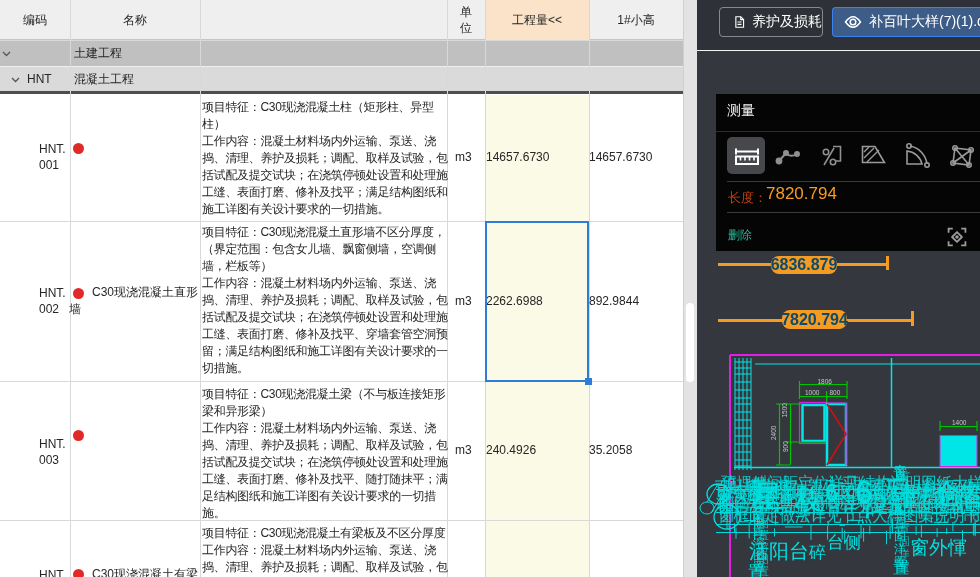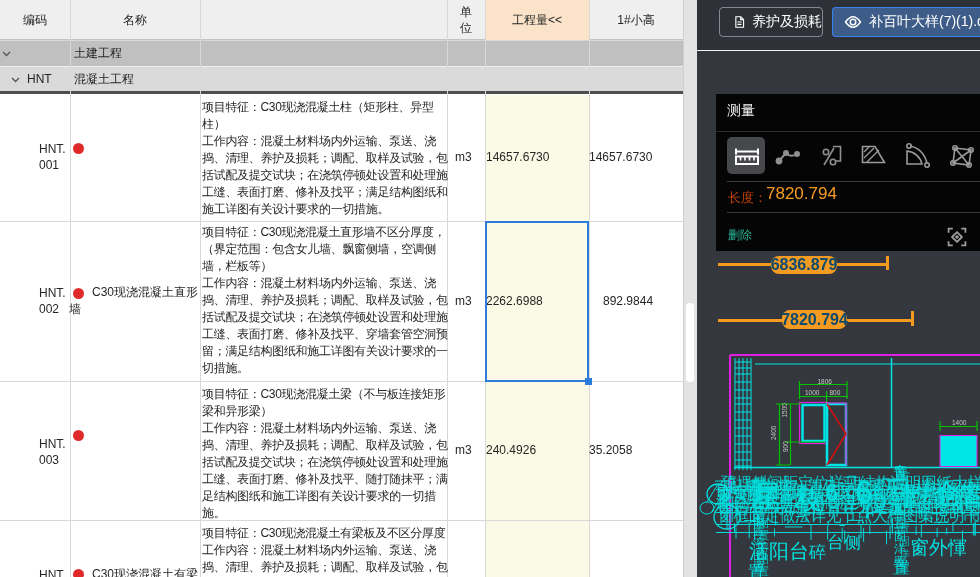--- a/index.html
+++ b/index.html
@@ -103,21 +103,21 @@
     <div class="cell" style="left:455px;top:149px;">m3</div>
     <div class="cell num" style="left:486px;top:149px;width:97px;">14657.6730</div>
     <div class="cell num" style="left:589px;top:149px;width:89px;">14657.6730</div>
 
     <div class="cell code" style="left:39px;top:285px;">HNT.<br>002</div>
     <div class="reddot" style="left:73px;top:288px;"></div>
     <div class="cell" style="left:69px;top:284px;width:131px;text-indent:23px;">C30现浇混凝土直形<br>墙</div>
     <div class="cell feat" style="left:202px;top:224px;width:252px;">项目特征：C30现浇混凝土直形墙不区分厚度，<br>（界定范围：包含女儿墙、飘窗侧墙，空调侧<br>墙，栏板等）<br>工作内容：混凝土材料场内外运输、泵送、浇<br>捣、清理、养护及损耗；调配、取样及试验，包<br>括试配及提交试块；在浇筑停顿处设置和处理施<br>工缝、表面打磨、修补及找平、穿墙套管空洞预<br>留；满足结构图纸和施工详图有关设计要求的一<br>切措施。</div>
     <div class="cell" style="left:455px;top:293px;">m3</div>
     <div class="cell num" style="left:486px;top:293px;width:97px;">2262.6988</div>
-    <div class="cell num" style="left:589px;top:293px;width:89px;padding-left:14px;">892.9844</div>
+    <div class="cell num" style="left:589px;top:293px;width:89px;">892.9844</div>
 
     <div class="abs" style="left:485px;top:221px;width:104px;height:161px;border:2px solid #2e7cd9;"></div>
     <div class="abs" style="left:585px;top:378px;width:7px;height:7px;background:#2e7cd9;"></div>
 
     <div class="cell code" style="left:39px;top:436px;">HNT.<br>003</div>
     <div class="reddot" style="left:73px;top:430px;"></div>
     <div class="cell feat" style="left:202px;top:386px;width:252px;">项目特征：C30现浇混凝土梁（不与板连接矩形<br>梁和异形梁）<br>工作内容：混凝土材料场内外运输、泵送、浇<br>捣、清理、养护及损耗；调配、取样及试验，包<br>括试配及提交试块；在浇筑停顿处设置和处理施<br>工缝、表面打磨、修补及找平、随打随抹平；满<br>足结构图纸和施工详图有关设计要求的一切措<br>施。</div>
     <div class="cell" style="left:455px;top:442px;">m3</div>
     <div class="cell num" style="left:486px;top:442px;width:97px;">240.4926</div>
     <div class="cell num" style="left:589px;top:442px;width:89px;">35.2058</div>

